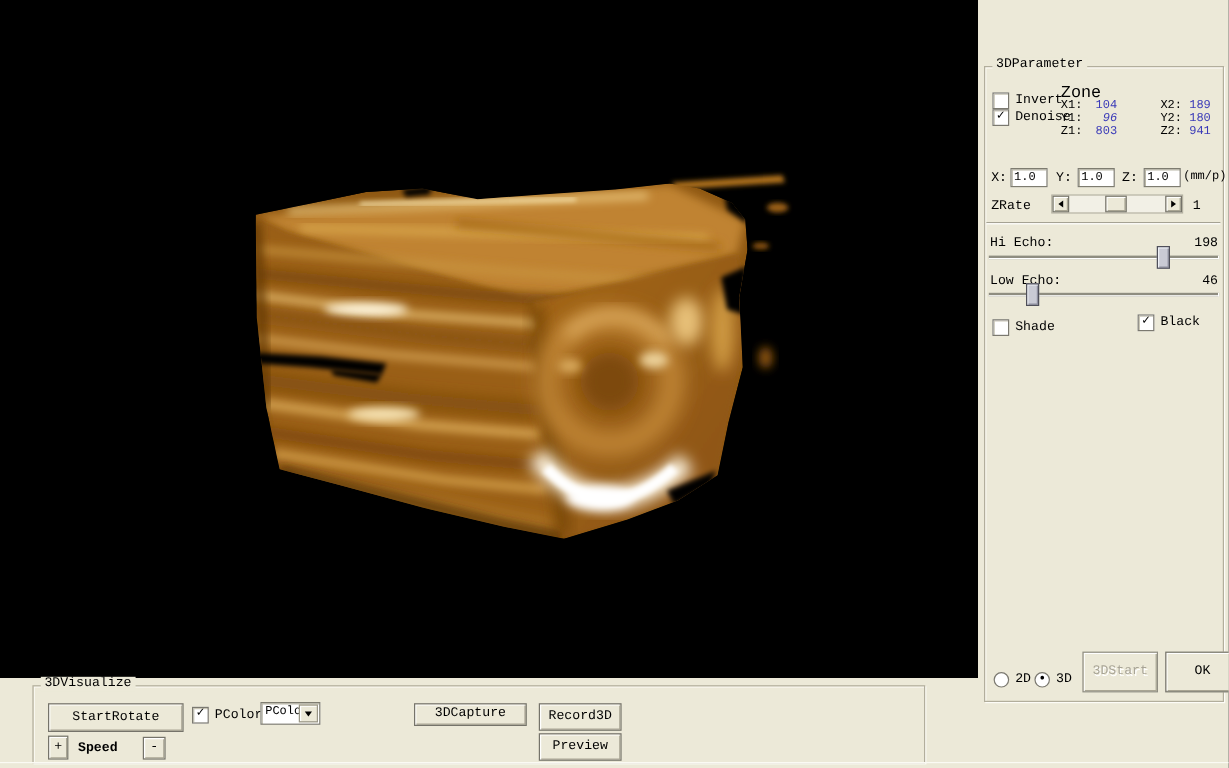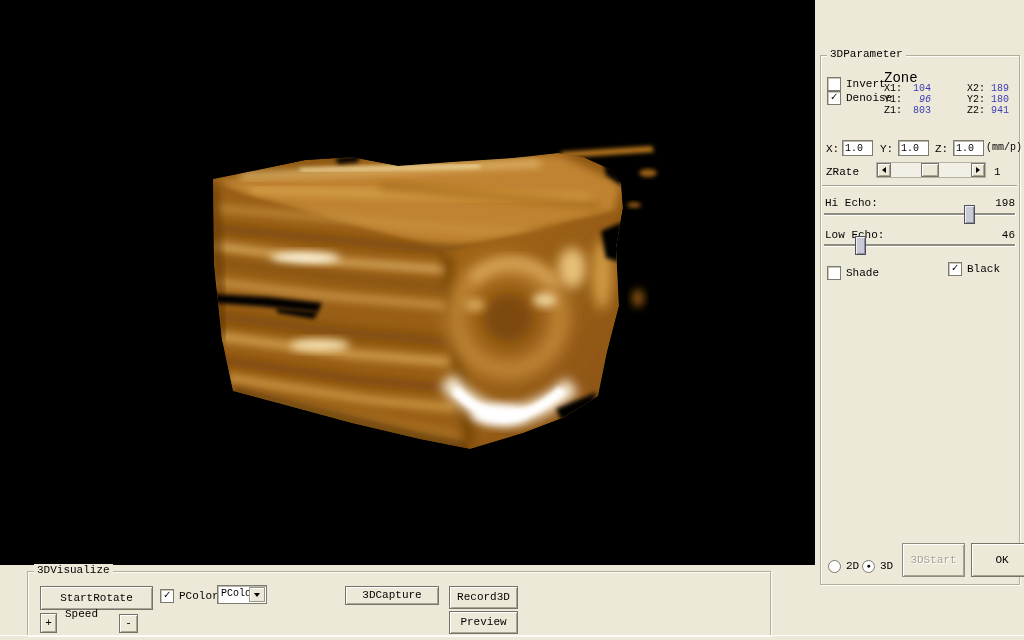--- a/index.html
+++ b/index.html
@@ -276,21 +276,21 @@
     </div>
     <button class="btn disabled" style="left:81px;top:487px;width:63px;height:34px;">3DStart</button>
     <button class="btn" style="left:150px;top:487px;width:62px;height:34px;">OK</button>
   </div>
 
   <div class="groupbox" style="left:3px;top:571px;width:742px;height:63px;margin-left:24px;">
     <span class="legend">3DVisualize</span>
 
     <button class="btn" style="left:12px;top:14px;width:113px;height:24px;text-align:center;">StartRotate</button>
     <button class="btn" style="left:12px;top:41px;width:17px;height:20px;">+</button>
-    <span class="lbl" style="position:absolute;left:37px;top:36px;">Speed</span>
+    <span class="lbl" style="position:absolute;left:37px;top:46px;font-weight:bold;">Speed</span>
     <button class="btn" style="left:91px;top:42px;width:19px;height:19px;">-</button>
 
     <div class="ctl" style="left:132px;top:17px;">
       <span class="check">
           <span class="mark">✓</span>
         </span>
       <span class="lbl">PColor</span>
     </div>
     <div class="combo" style="left:189px;top:13px;width:50px;height:19px;">
       <span class="combo-text">PColor</span>

